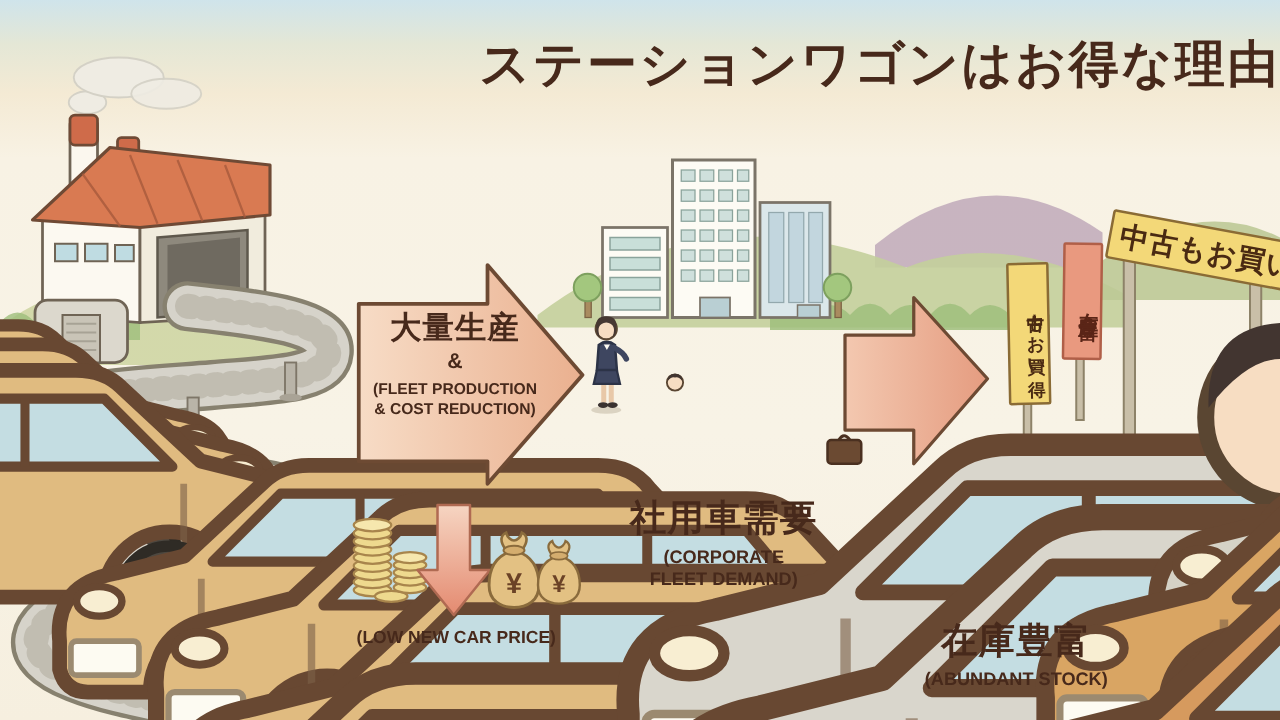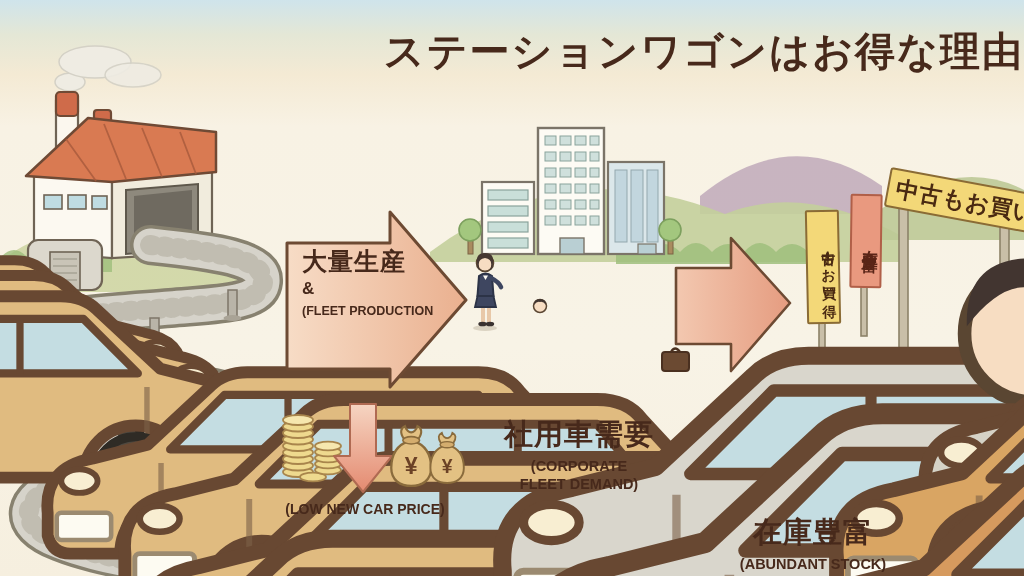--- a/index.html
+++ b/index.html
@@ -5,23 +5,23 @@
   html,body{margin:0;padding:0;background:#e8e4d8;}
   .scene{
     position:relative;width:1024px;height:576px;overflow:hidden;
     background:linear-gradient(180deg,#cfe4eb 0%,#e4e7d6 6%,#f4ead4 13%,#f8f2e4 22%,#f8f3e6 60%,#f6efdf 100%);
     font-family:"Liberation Sans","DejaVu Sans",sans-serif;
   }
   .scene svg{position:absolute;left:0;top:0;}
   .overlay{position:absolute;color:var(--ink);}
   .t-title{left:0;top:24px;width:1024px;text-align:right;font-size:40px;font-weight:800;letter-spacing:2px;}
   .cap{text-align:center;font-weight:800;}
-  .cap .jp{font-size:29px;letter-spacing:1px;margin-top:20px;}
+  .cap .jp{font-size:29px;letter-spacing:1px;}
   .cap .en{font-size:14.5px;line-height:1.22;margin-top:3px;font-weight:700;}
-  .a1{left:302px;top:245px;width:156px;text-align:left;font-weight:800;}
+  .a1{left:286px;top:245px;width:156px;text-align:center;font-weight:800;}
   .a1 .jp{font-size:25px;letter-spacing:1px;}
   .a1 .amp{font-size:17px;margin:1px 0;}
   .a1 .en{font-size:12.5px;line-height:1.25;margin-top:5px;font-weight:700;}
   .cap-corp{left:498px;top:395px;width:162px;}
   .cap-low{left:262px;top:498px;width:206px;}
   .cap-low .jp{font-size:28px;}
   .cap-low .en{font-size:14px;}
   .cap-stock{left:732px;top:493px;width:162px;}
   .banner-top{
     left:891px;top:167px;width:178px;height:40px;
@@ -307,20 +307,21 @@
   </g>
 </svg>
 
 <div class="overlay t-title">ステーションワゴンはお得な理由</div>
 
 <div class="overlay a1">
   <div class="jp">大量生産</div>
   <div class="amp">&amp;</div>
   <div class="en">
     <div>(FLEET PRODUCTION</div>
+    <div>&amp; COST REDUCTION)</div>
   </div>
 </div>
 
 <div class="overlay cap cap-corp">
   <div class="jp">社用車需要</div>
   <div class="en">
     <div>(CORPORATE</div>
     <div>FLEET DEMAND)</div>
   </div>
 </div>

